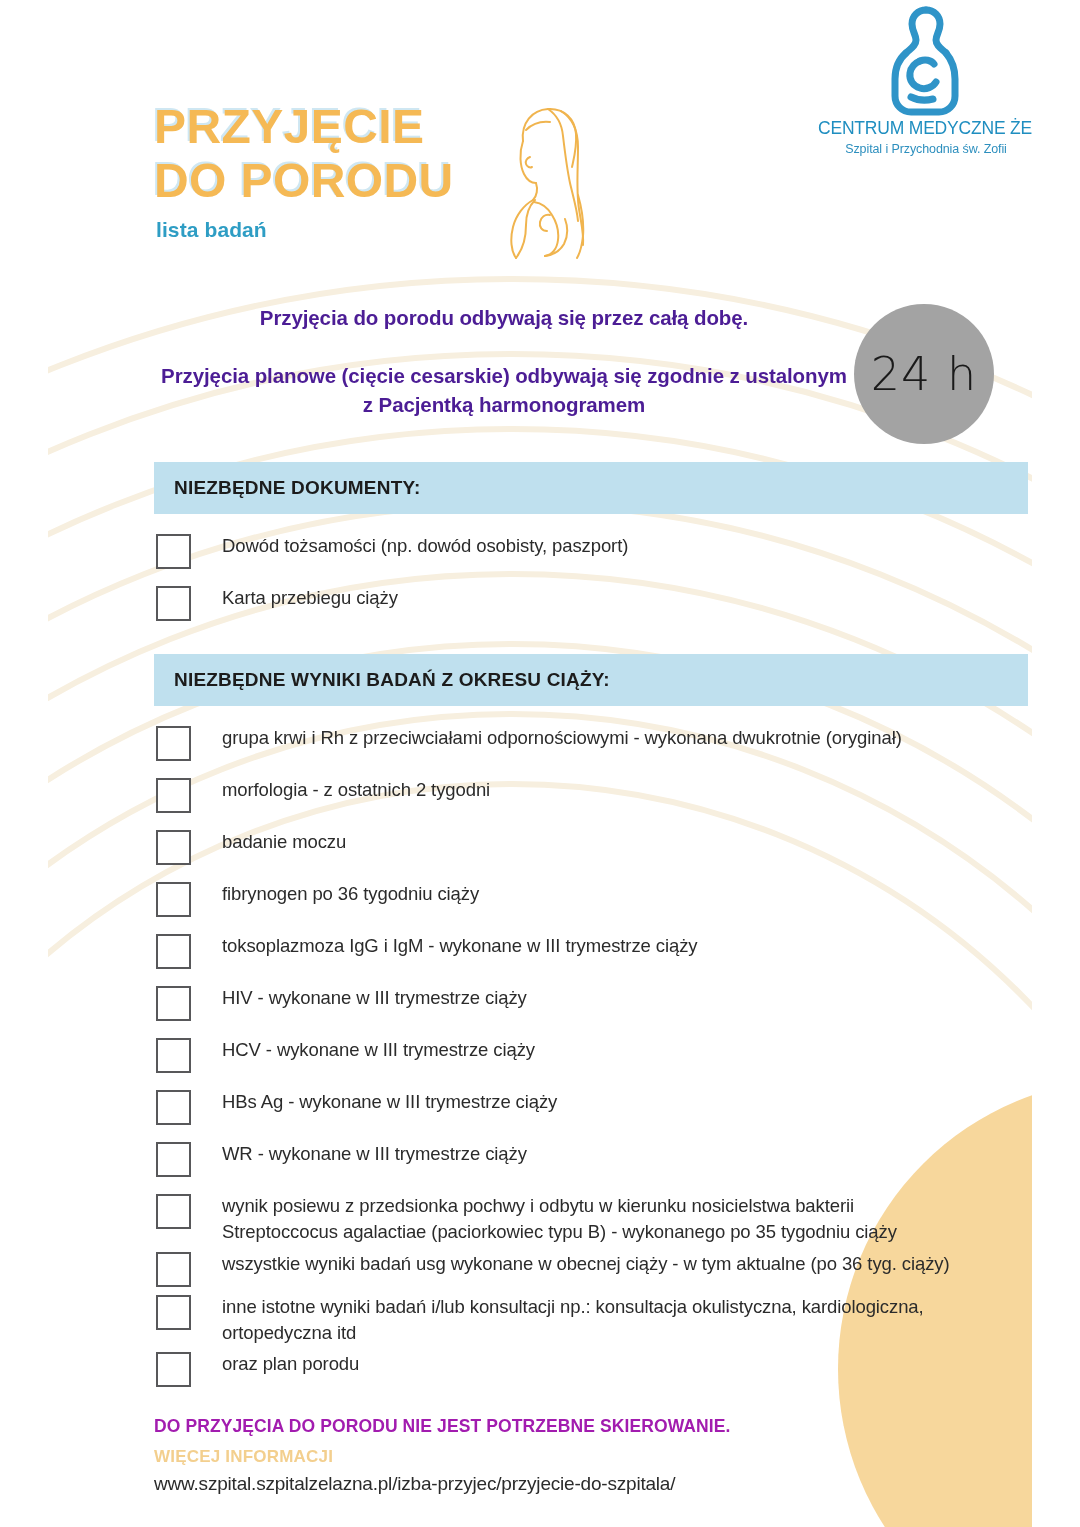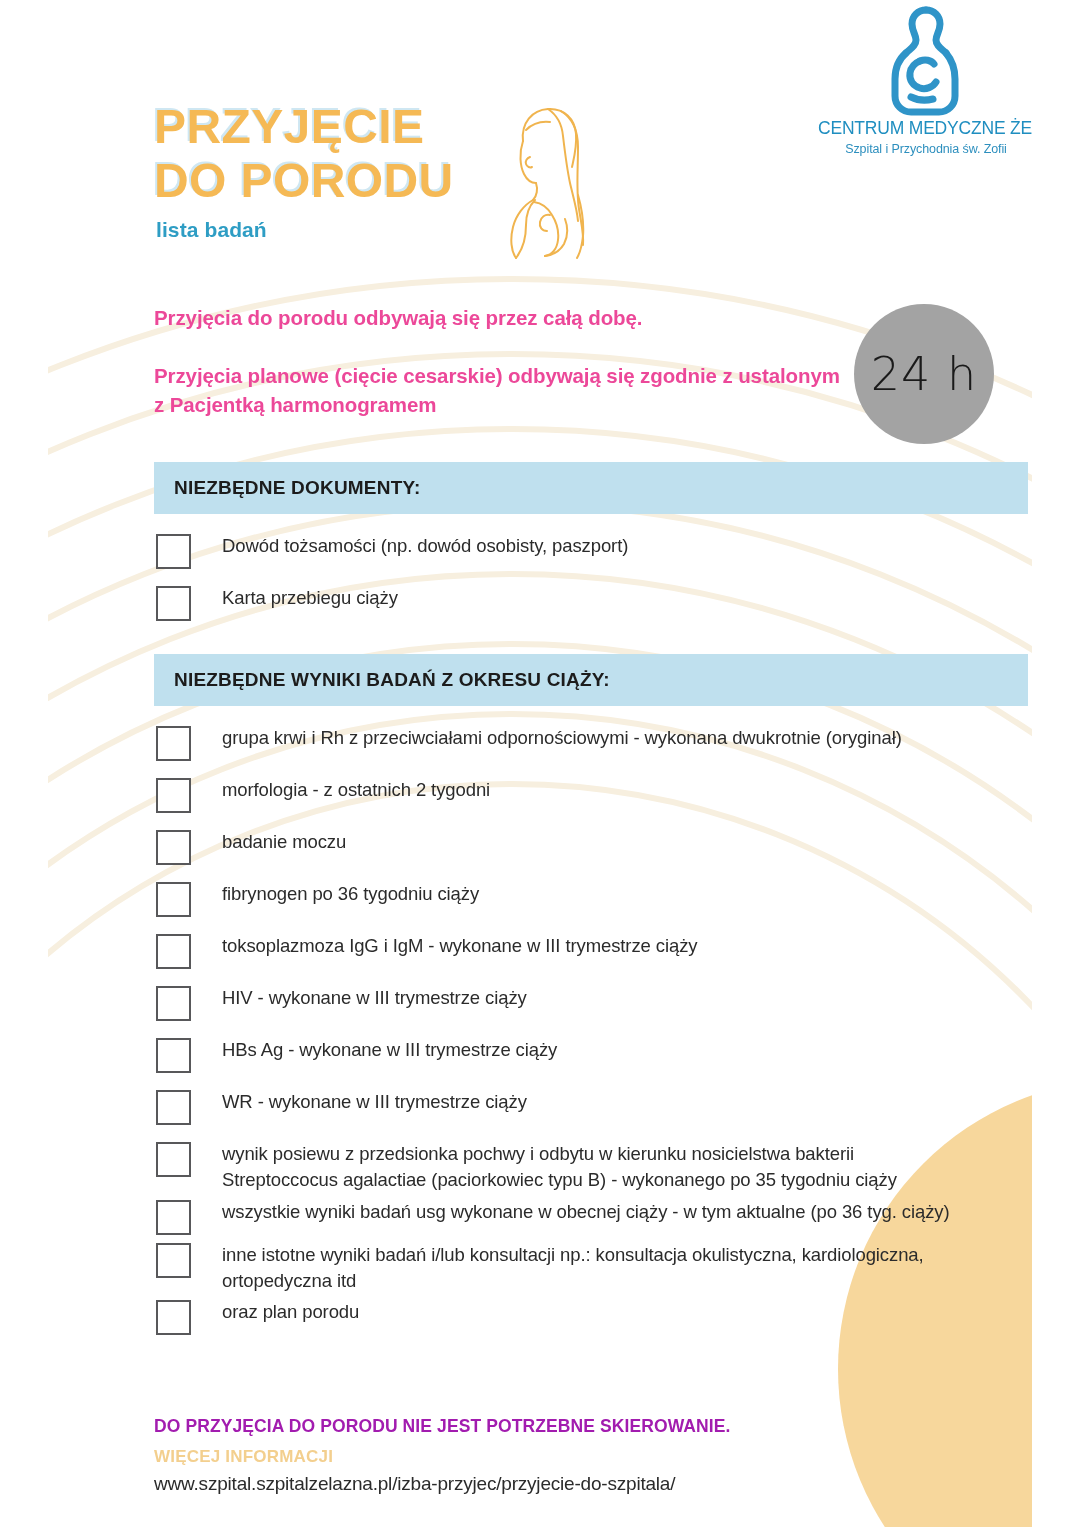--- a/index.html
+++ b/index.html
@@ -106,21 +106,22 @@
     letter-spacing: -0.1px;
     white-space: nowrap;
   }
 
   
   .intro {
     position: absolute;
     left: 106px;
     top: 300px;
     width: 700px;
-    color: #ec4899;
+    color: #4c1d95;
+    text-align: center;
   }
   .intro p {
     margin: 0;
     font-size: 20.5px;
     font-weight: bold;
     line-height: 1.38;
     letter-spacing: -0.1px;
   }
   .intro p + p { margin-top: 30px; }
 
@@ -330,20 +331,24 @@
       <li class="check-row">
         <span class="checkbox"></span>
         <span class="check-label">toksoplazmoza IgG i IgM - wykonane w III trymestrze ciąży</span>
       </li>
       <li class="check-row">
         <span class="checkbox"></span>
         <span class="check-label">HIV - wykonane w III trymestrze ciąży</span>
       </li>
       <li class="check-row">
         <span class="checkbox"></span>
+        <span class="check-label">HCV - wykonane w III trymestrze ciąży</span>
+      </li>
+      <li class="check-row">
+        <span class="checkbox"></span>
         <span class="check-label">HBs Ag - wykonane w III trymestrze ciąży</span>
       </li>
       <li class="check-row">
         <span class="checkbox"></span>
         <span class="check-label">WR - wykonane w III trymestrze ciąży</span>
       </li>
       <li class="check-row tight">
         <span class="checkbox"></span>
         <span class="check-label">wynik posiewu z przedsionka pochwy i odbytu w kierunku nosicielstwa bakterii
 Streptoccocus agalactiae (paciorkowiec typu B) - wykonanego po 35 tygodniu ciąży</span>

